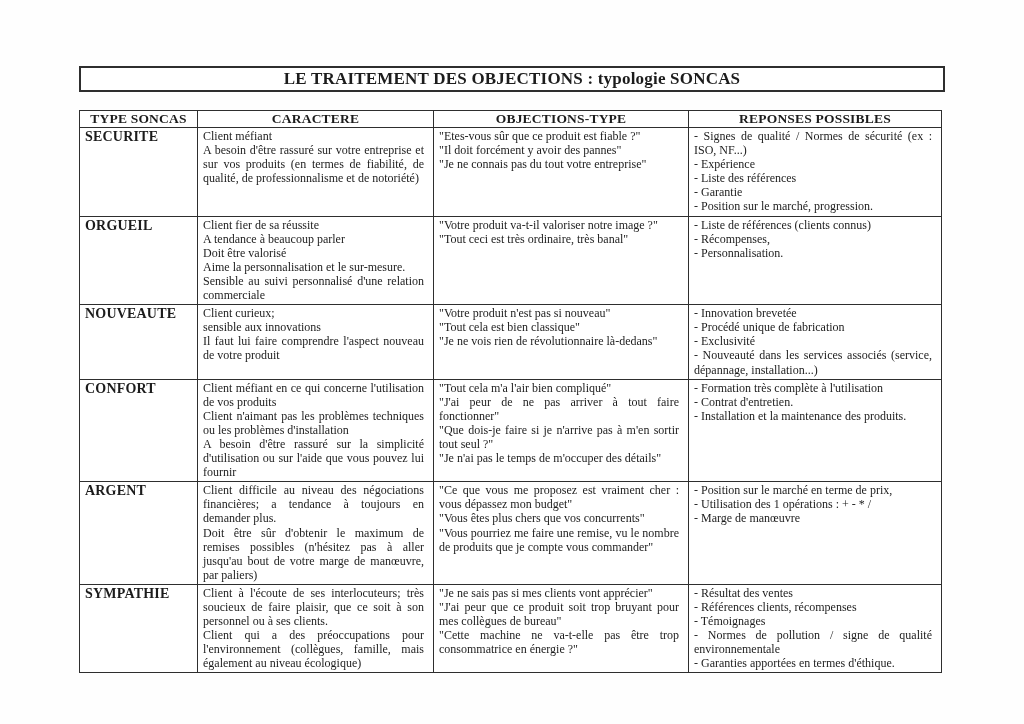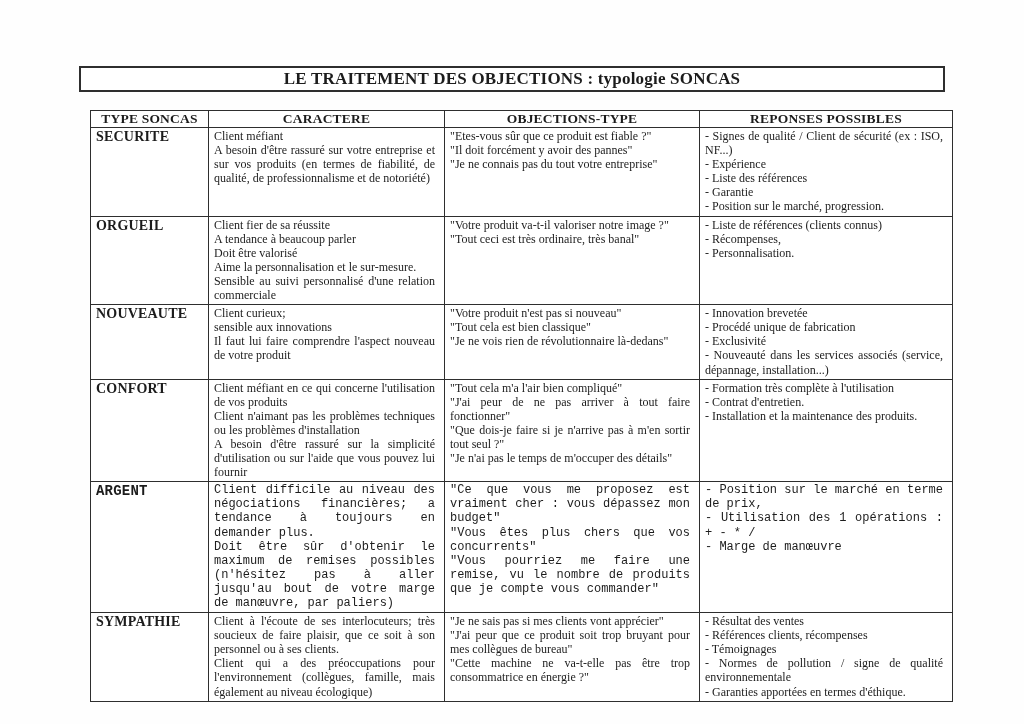--- a/index.html
+++ b/index.html
@@ -33,21 +33,21 @@
     background: #ffffff;
   }
   .title-text {
     font-weight: bold;
     font-size: 17px;
     letter-spacing: 0.2px;
     white-space: nowrap;
   }
   table.soncas {
     position: absolute;
-    left: 90px;
+    left: 79px;
     top: 110px;
     width: 862px;
     border-collapse: collapse;
     table-layout: fixed;
     background: #ffffff;
   }
   table.soncas th,
   table.soncas td {
     border: 1px solid #2e2e2e;
   }
@@ -73,21 +73,21 @@
     font-size: 14px;
     text-align: left;
     white-space: normal;
     padding: 2px 2px 0 5px;
     letter-spacing: 0.2px;
   }
   tr.r-securite  { height: 84px; margin-top: 46px; }
   tr.r-orgueil   { height: 84px; margin-top: 8px; }
   tr.r-nouveaute { height: 71px; }
   tr.r-confort   { height: 98px; }
-  tr.r-argent    { height: 85px; font-family: Liberation Mono, monospace; }
+  tr.r-argent    { height: 85px; }
   tr.r-sympathie { height: 86px; }
 </style>
 </head>
 <body>
 
 <div class="page">
 
   <div class="title-box">
     <span class="title-text">LE TRAITEMENT DES OBJECTIONS : typologie SONCAS</span>
   </div>
@@ -108,21 +108,21 @@
       </tr>
     </thead>
     <tbody>
       <tr class="r-securite">
         <td class="type-cell">SECURITE</td>
         <td>Client méfiant
 A besoin d'être rassuré sur votre entreprise et sur vos produits (en termes de fiabilité, de qualité, de professionnalisme et de notoriété)</td>
         <td>"Etes-vous sûr que ce produit est fiable ?"
 "Il doit forcément y avoir des pannes"
 "Je ne connais pas du tout votre entreprise"</td>
-        <td>- Signes de qualité / Client de sécurité (ex : ISO, NF...)
+        <td>- Signes de qualité / Normes de sécurité (ex : ISO, NF...)
 - Expérience
 - Liste des références
 - Garantie
 - Position sur le marché, progression.</td>
       </tr>
       <tr class="r-orgueil">
         <td class="type-cell">ORGUEIL</td>
         <td>Client fier de sa réussite
 A tendance à beaucoup parler
 Doit être valorisé

